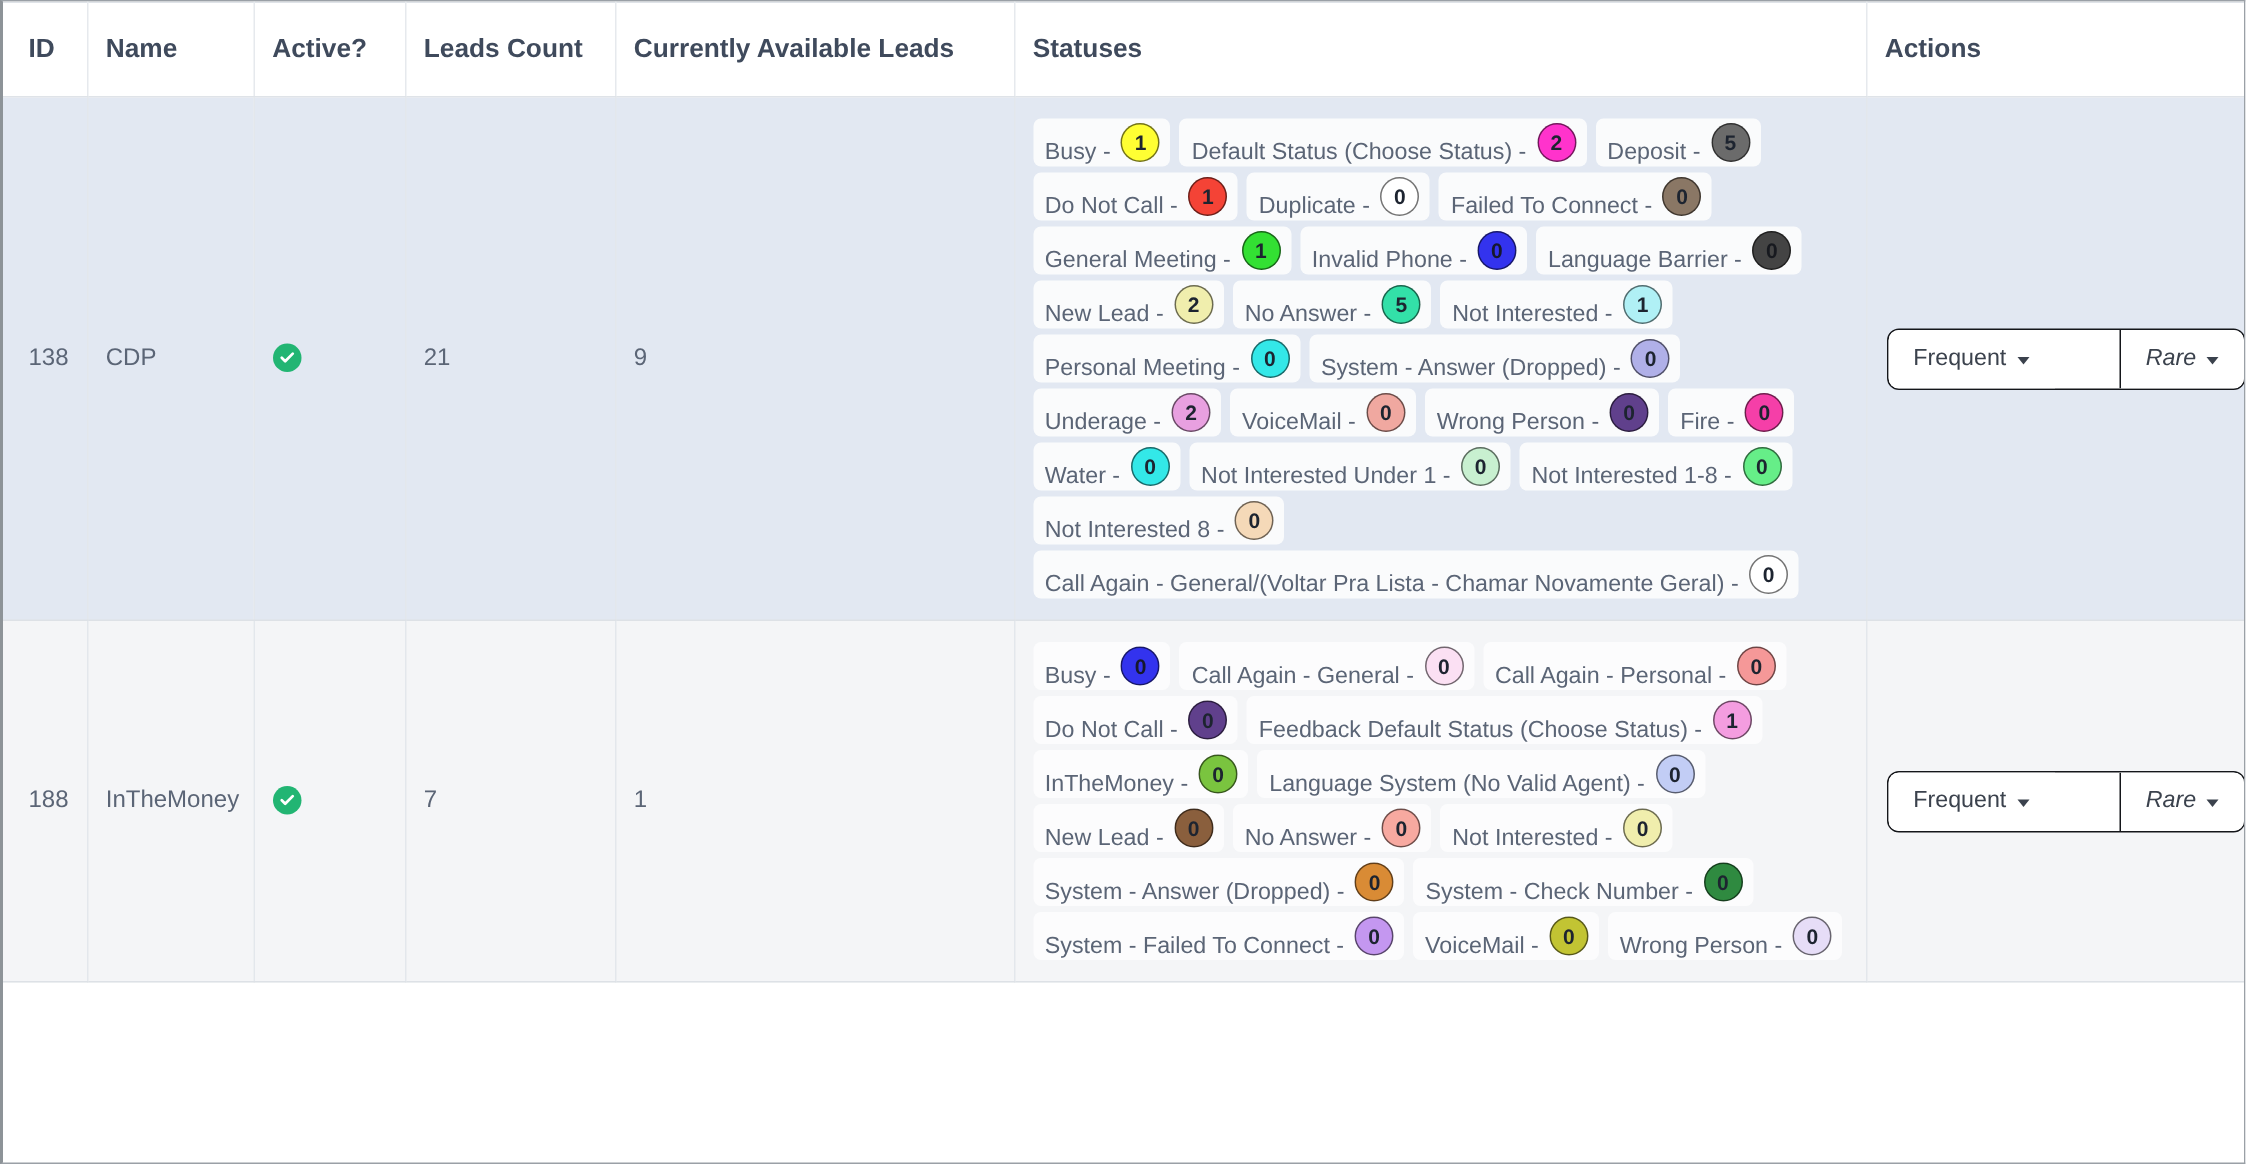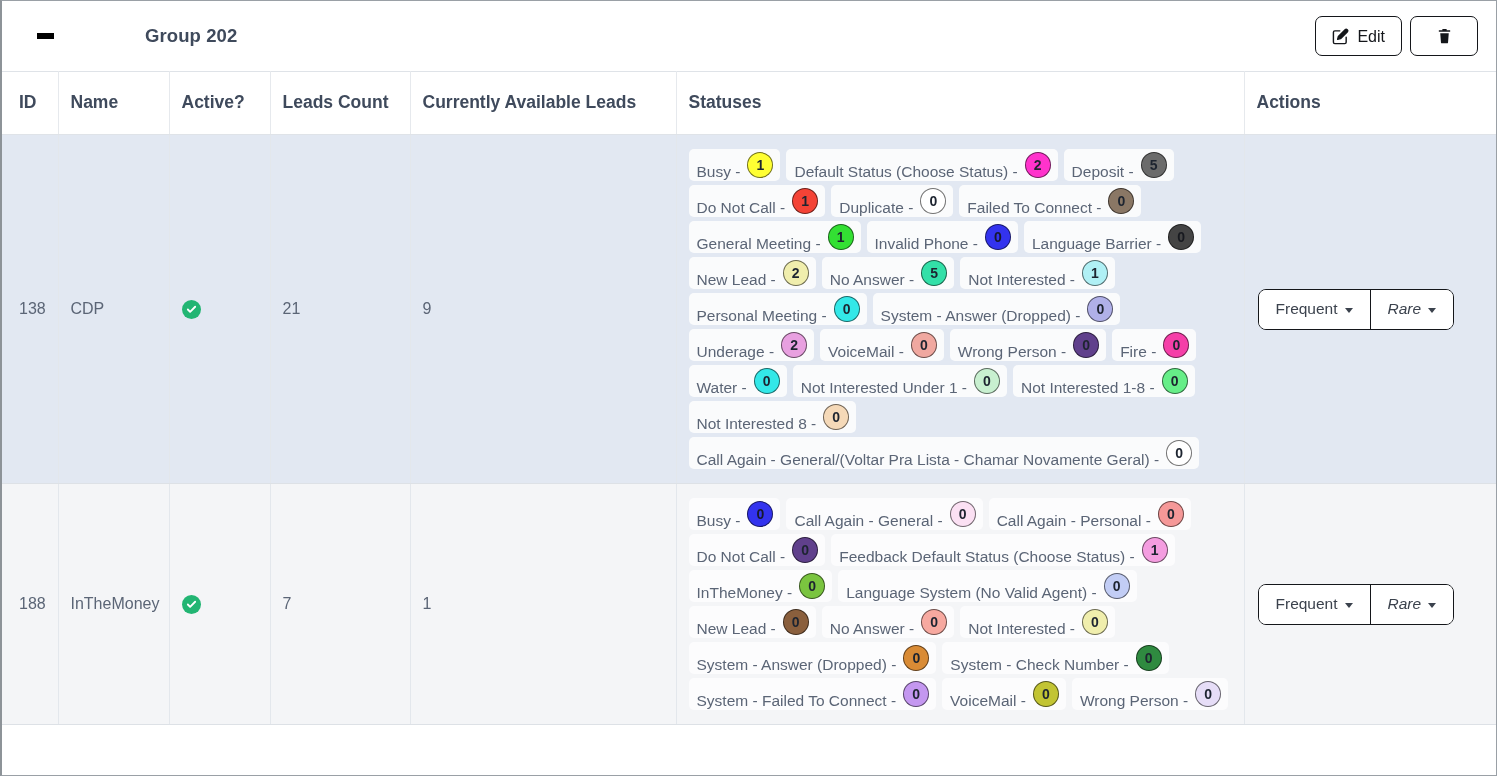--- a/index.html
+++ b/index.html
@@ -167,20 +167,21 @@
   }
 
   
   .btn-group {
     display: inline-flex;
     border: 1px solid #14161a;
     border-radius: 8px;
     overflow: hidden;
     background: #ffffff;
     height: 41px;
+    gap: 43px;
   }
   .btn-group .split {
     background: #ffffff;
     border: none;
     padding: 0 17px;
     font-size: 15.5px;
     color: #3b424d;
     display: inline-flex;
     align-items: center;
     gap: 7px;
@@ -196,46 +197,20 @@
     display: inline-block;
     position: relative; top: 1px;
   }
   .actions-cell { padding-left: 13px !important; }
 </style>
 </head>
 <body>
 
 <div class="page">
 
-  <div class="card-header">
-    <button class="collapse-btn">
-      <span class="minus-glyph"></span>
-    </button>
-    <div class="card-title">Group 202</div>
-
-    <div class="header-actions">
-      <button class="hdr-btn">
-        <span>
-          <svg class="icon-svg" width="17" height="17" viewBox="0 0 24 24" fill="none" stroke="#14161a" stroke-width="2" stroke-linecap="round" stroke-linejoin="round">
-            <path d="M11 4H4a2 2 0 0 0-2 2v14a2 2 0 0 0 2 2h14a2 2 0 0 0 2-2v-7"></path>
-            <path d="M18.5 2.5a2.12 2.12 0 0 1 3 3L12 15l-4 1 1-4 9.5-9.5z" fill="#14161a"></path>
-          </svg>
-        </span>
-        <span class="lbl">Edit</span>
-      </button>
-
-      <button class="hdr-btn">
-        <span>
-          <svg class="icon-svg" width="17" height="18" viewBox="0 0 24 24" fill="#14161a">
-            <path d="M9 2h6v2h5v2H4V4h5V2zm-3 6h12l-1 13a1.5 1.5 0 0 1-1.5 1.4H8.5A1.5 1.5 0 0 1 7 21L6 8z"></path>
-          </svg>
-        </span>
-      </button>
-    </div>
-  </div>
 
   <table class="grid">
     <colgroup>
       <col class="col-id">
         <col class="col-name">
         <col class="col-active">
       <col class="col-leads">
         <col class="col-avail">
         <col class="col-status">
         <col class="col-actions">

